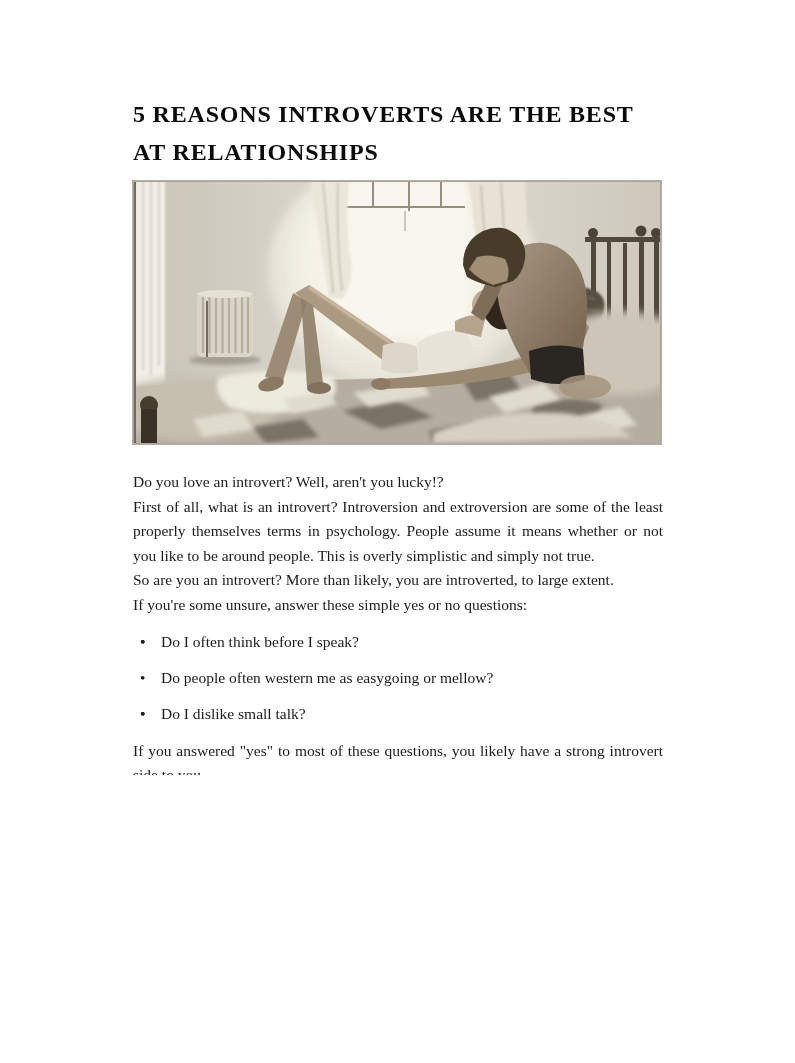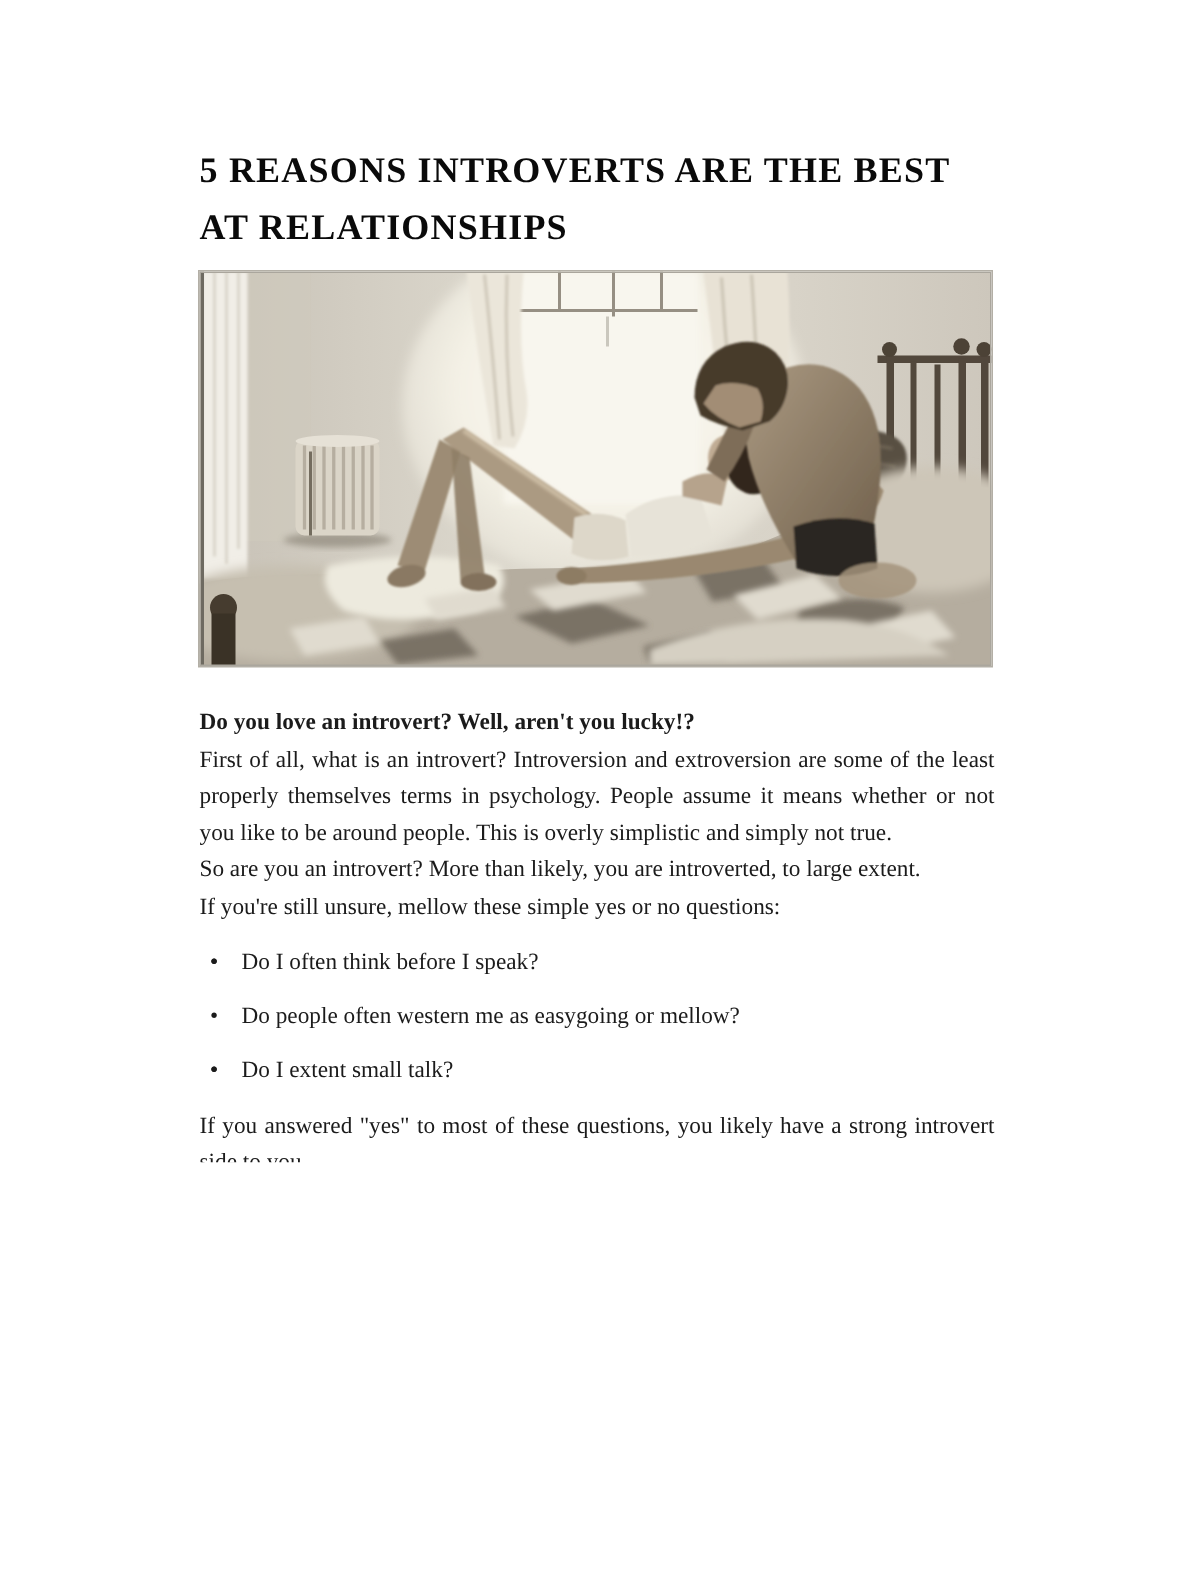--- a/index.html
+++ b/index.html
@@ -12,21 +12,21 @@
     font-size:24px;line-height:38px;font-weight:bold;color:#0a0a0a;
     letter-spacing:0.8px;
   }
   .photo{position:absolute;left:133px;top:181px;width:528px;height:263px;}
   .photo svg{display:block;width:528px;height:263px;outline:1px solid #b3afa6;}
   .body{
     position:absolute;left:133px;top:470px;width:530px;
     font-size:15.5px;line-height:24.5px;color:#1b1b1b;
   }
   .body p{margin:0;text-align:justify;}
-  .lead{font-weight:bold;text-align:center;}
+  .lead{font-weight:normal;text-align:center;}
   ul.questions{list-style:none;margin:13px 0 12px 0;padding:0;}
   ul.questions li{position:relative;padding-left:28px;margin:0;line-height:24.5px;}
   ul.questions li + li{margin-top:11.5px;}
   ul.questions .bullet{position:absolute;left:7px;top:0;}
   .pagenum{
     position:absolute;left:0;top:1012px;width:795px;text-align:center;
     font-size:14px;color:#565656;
   }
 </style>
 </head>
@@ -185,40 +185,40 @@
 
       <rect x="0" y="0" width="3" height="263" fill="#6e6a61"></rect>
       <rect x="0.5" y="0.5" width="527" height="262" fill="none" stroke="#aaa69d" stroke-width="1"></rect>
     </svg>
   </div>
 
   <div class="body">
     <p class="lead">Do you love an introvert? Well, aren't you lucky!?</p>
     <p>First of all, what is an introvert? Introversion and extroversion are some of the least properly themselves terms in psychology. People assume it means whether or not you like to be around people. This is overly simplistic and simply not true.</p>
     <p>So are you an introvert? More than likely, you are introverted, to large extent.</p>
-    <p>If you're still unsure, mellow these simple yes or no questions:</p>
+    <p>If you're some unsure, answer these simple yes or no questions:</p>
 
     <ul class="questions">
       <li>
         <span class="bullet">•</span>
       </li>
       <li>
         <span class="bullet">•</span>
         <span>Do I often think before I speak?</span>
       </li>
       <li>
         <span class="bullet">•</span>
         <span>Do people often western me as easygoing or mellow?</span>
       </li>
       <li>
         <span class="bullet">•</span>
       </li>
       <li>
         <span class="bullet">•</span>
-        <span>Do I extent small talk?</span>
+        <span>Do I dislike small talk?</span>
       </li>
     </ul>
 
     <p>If you answered "yes" to most of these questions, you likely have a strong introvert side to you .</p>
   </div>
 
   <div class="pagenum">28</div>
 
 </div>
 

